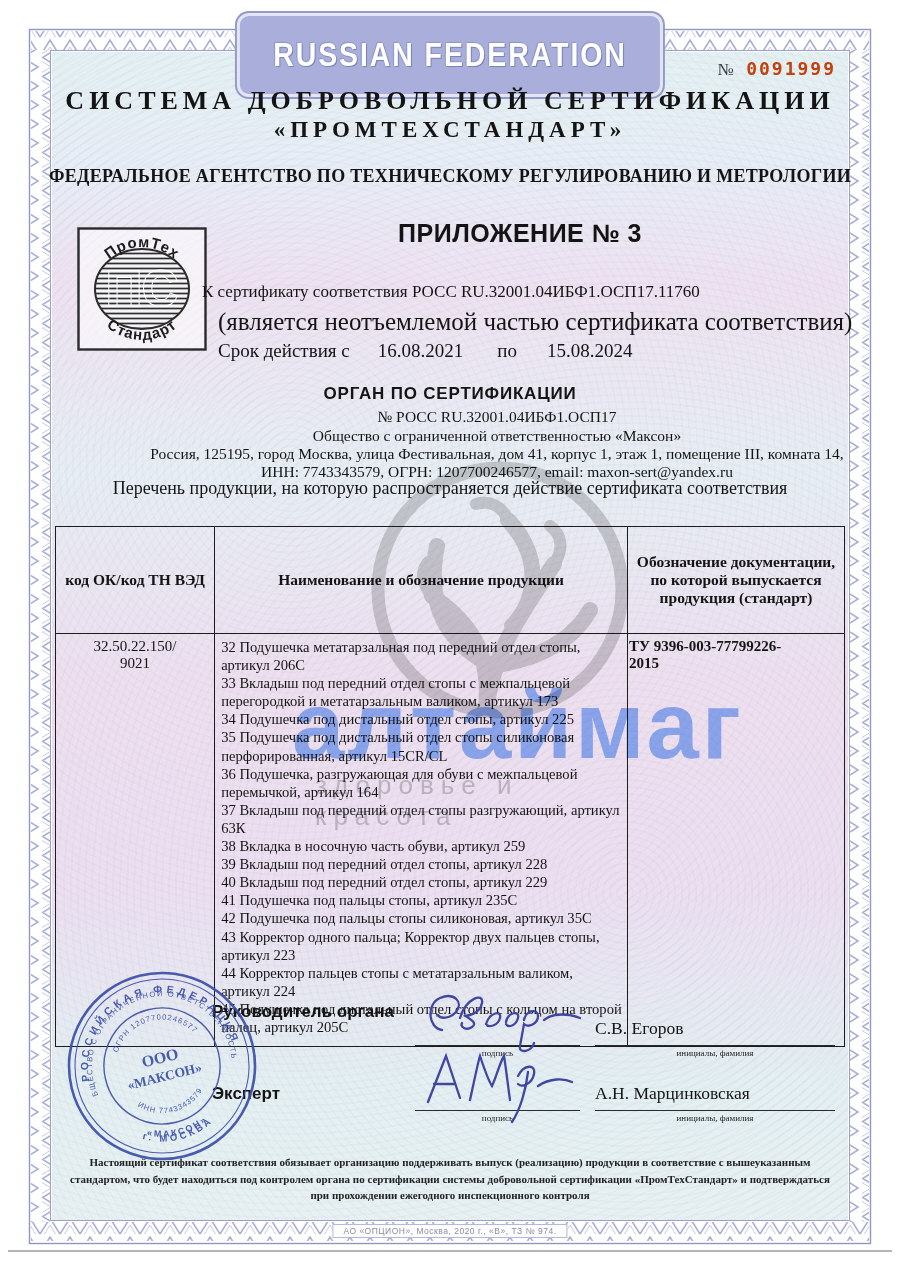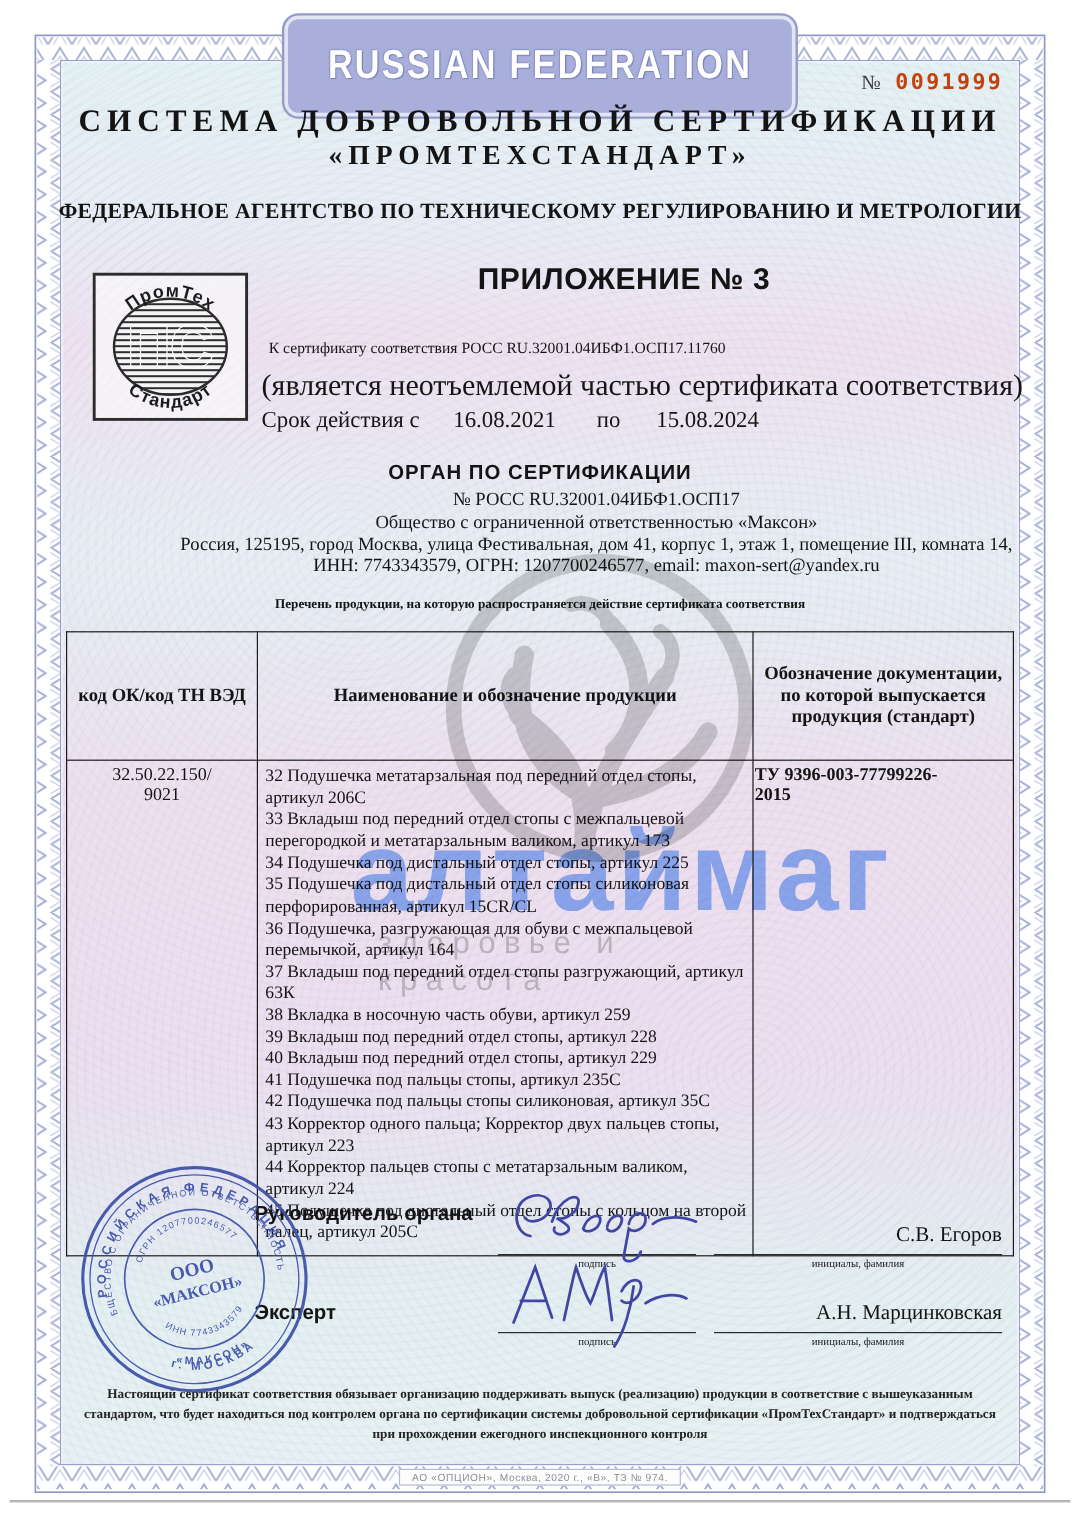--- a/index.html
+++ b/index.html
@@ -22,44 +22,44 @@
          font-size:30px;letter-spacing:2px;color:#ffffff;transform:scale(.95,1.12);
          text-shadow:0 0 2px #7d84bb,1px 1px 0 #7d84bb,-1px -1px 0 #9aa0cc;}
   .cert-no{position:absolute;top:58px;right:64px;font-size:17px;color:#3a3a44;}
   .cert-no b{font-family:"DejaVu Sans Mono",monospace;font-weight:bold;font-size:18px;letter-spacing:2px;margin-left:8px;}
   .t1{top:86px;font-size:26px;font-weight:bold;letter-spacing:5px;}
   .t2{top:117px;font-size:23px;font-weight:bold;letter-spacing:5px;}
   .reg{top:149px;font-size:14.5px;font-weight:bold;}
   .agency{top:166px;font-size:18px;font-weight:bold;letter-spacing:.3px;}
   .annex-title{left:200px;width:640px;top:219px;text-align:center;
          font-family:"Liberation Sans",sans-serif;font-weight:bold;font-size:25px;letter-spacing:.5px;}
-  .ref1{left:224px;top:282px;font-size:13px;}
+  .ref1{left:202px;top:282px;font-size:17px;}
   .ref2{left:218px;top:308px;font-size:25px;}
   .validity{left:218px;top:340px;font-size:19px;display:flex;}
   .validity .g1{margin-left:28px;} .validity .g2{margin-left:34px;} .validity .g3{margin-left:30px;}
   .org-h{top:384px;font-family:"Liberation Sans",sans-serif;font-weight:bold;font-size:17px;letter-spacing:.8px;}
   .org-l{font-size:15.5px;padding-left:47px;}
-  .prod-h{top:498px;font-size:11px;font-weight:bold;}
+  .prod-h{top:478px;font-size:18px;font-weight:normal;}
   table.products{position:absolute;left:55px;top:526px;width:790px;border-collapse:collapse;z-index:2;}
   table.products td{border:1.6px solid #1c1c1c;vertical-align:top;}
   .th{font-weight:bold;font-size:15.5px;text-align:center;vertical-align:middle !important;}
   .th1{width:160px;} .th2{width:425px;} .th3{width:205px;padding:4px 8px !important;font-family:Liberation Serif, serif;}
   td.hdr{height:98px;}
   .code-cell{text-align:center;font-size:15px;padding-top:4px;}
   .items-cell{font-size:14.6px;line-height:1.24;padding:4px 4px 10px 6px;height:312px;}
   .std-cell{text-align:left;font-size:15px;padding-top:4px;font-weight:bold;}
   .wm-emblem{left:368px;top:458px;}
   .wm-brand{left:292px;top:672px;font-family:"Liberation Sans",sans-serif;font-weight:bold;
             font-size:94px;letter-spacing:3px;color:#3b82f6;opacity:.55;}
   .wm-tag{left:315px;top:770px;width:340px;text-align:left;font-family:"Liberation Sans",sans-serif;
           font-size:26px;letter-spacing:7px;color:#9a9a9a;opacity:.5;}
   .sig-label{font-family:"Liberation Sans",sans-serif;font-weight:bold;font-size:17px;}
   .sig-line{border-top:1.5px solid #2a2a2a;position:absolute;}
   .cap{position:absolute;font-size:9px;color:#222;text-align:center;}
-  .name{position:absolute;font-size:17.5px;text-align:right;}
+  .name{position:absolute;font-size:17.5px;text-align:left;}
   .sig-svg{position:absolute;z-index:4;}
   .stamp{position:absolute;left:60px;top:964px;z-index:4;opacity:.92;transform:rotate(-14deg);}
   .footnote{left:64px;top:1154px;width:772px;text-align:center;font-size:11px;font-weight:bold;
             color:#222;line-height:1.5;}
   .print-info{position:absolute;top:1224px;left:50%;transform:translateX(-50%);z-index:2;
             background:#fdfdfe;border:1px solid #b4b9d6;padding:1px 10px;
             font-family:"Liberation Sans",sans-serif;font-size:8.5px;color:#8a8f98;letter-spacing:.5px;}
   .bottom-line{position:absolute;left:8px;top:1250px;width:884px;height:2px;background:#b5b5b8;z-index:2;}
 </style>
 </head>

